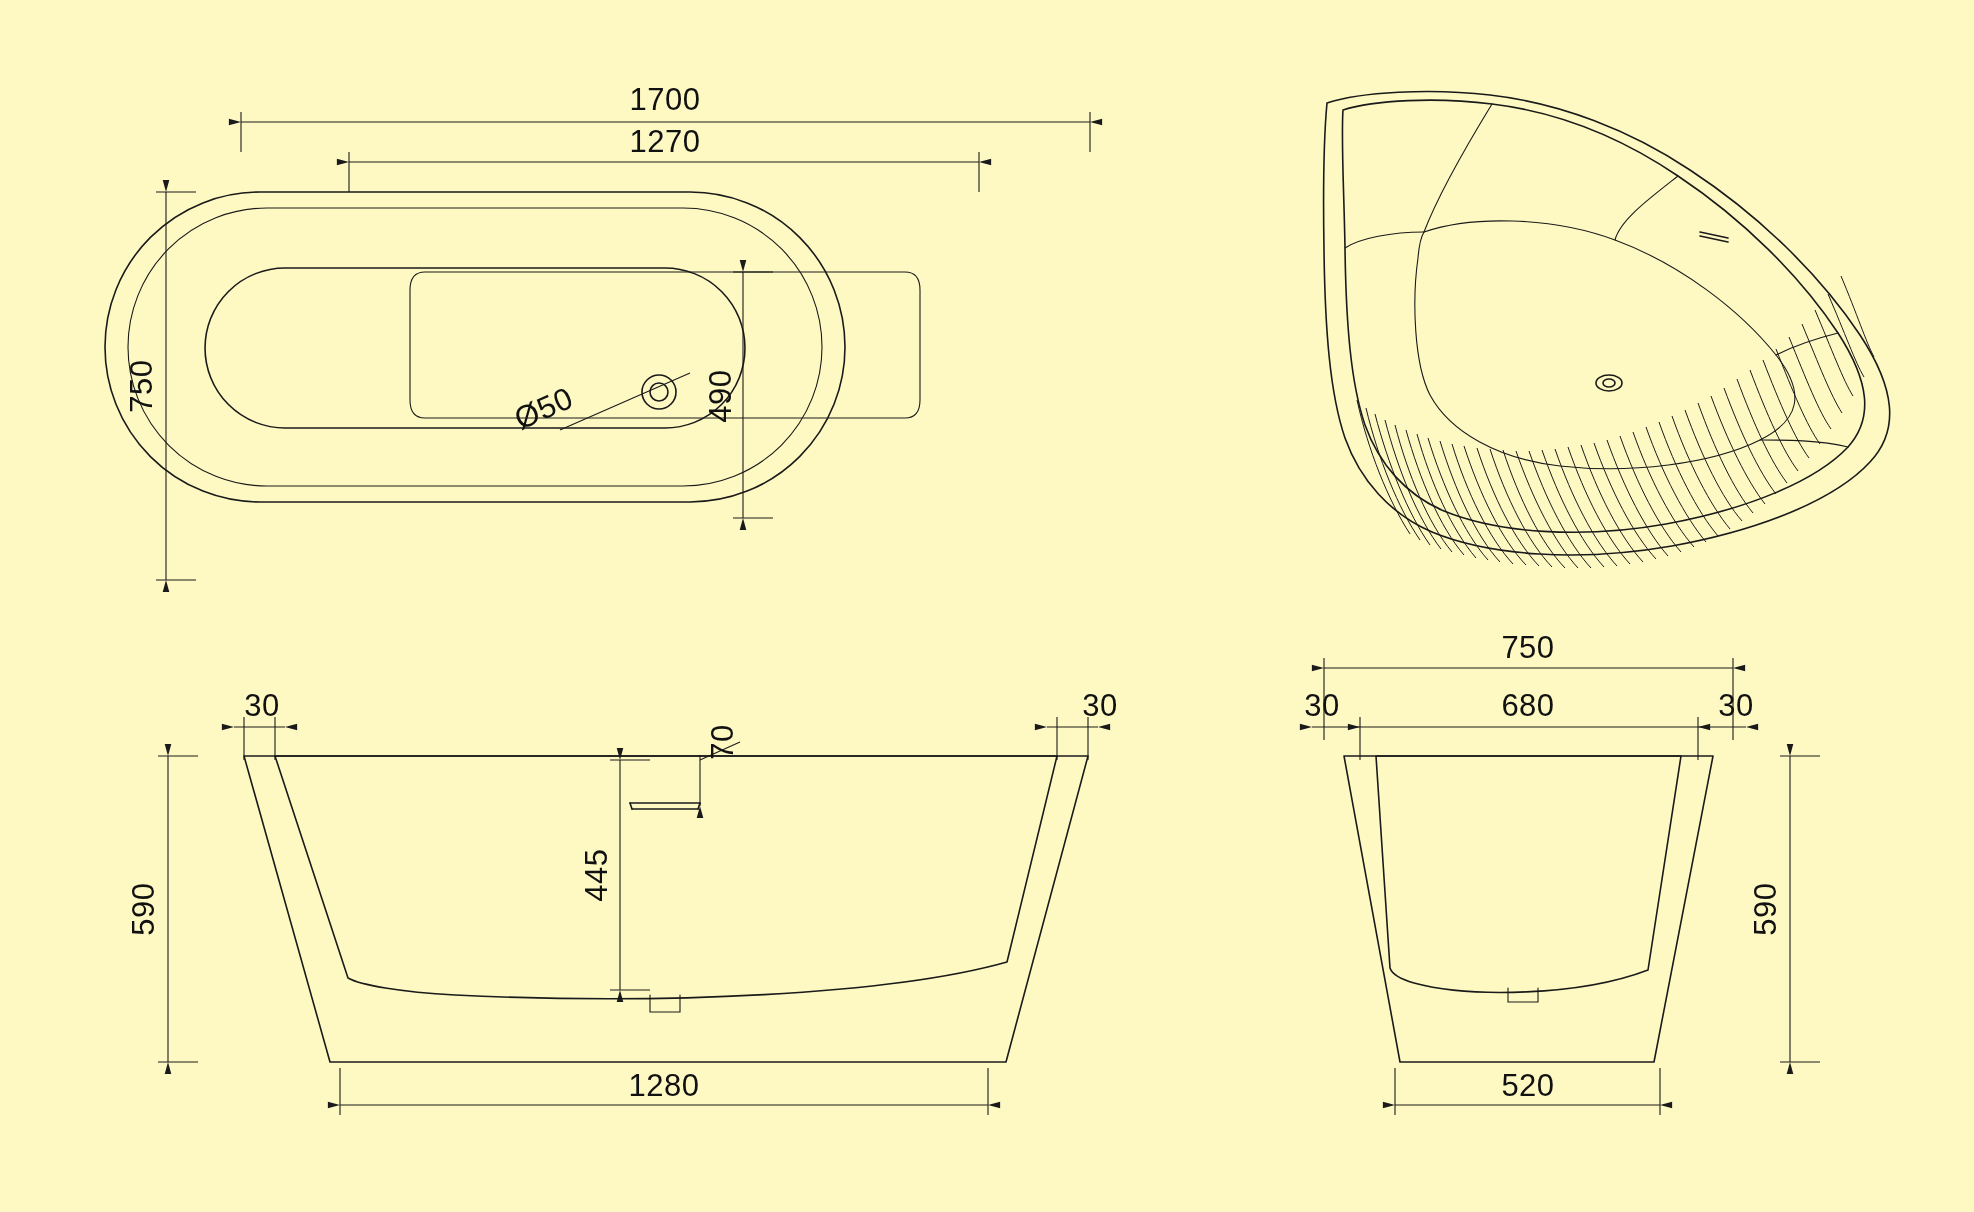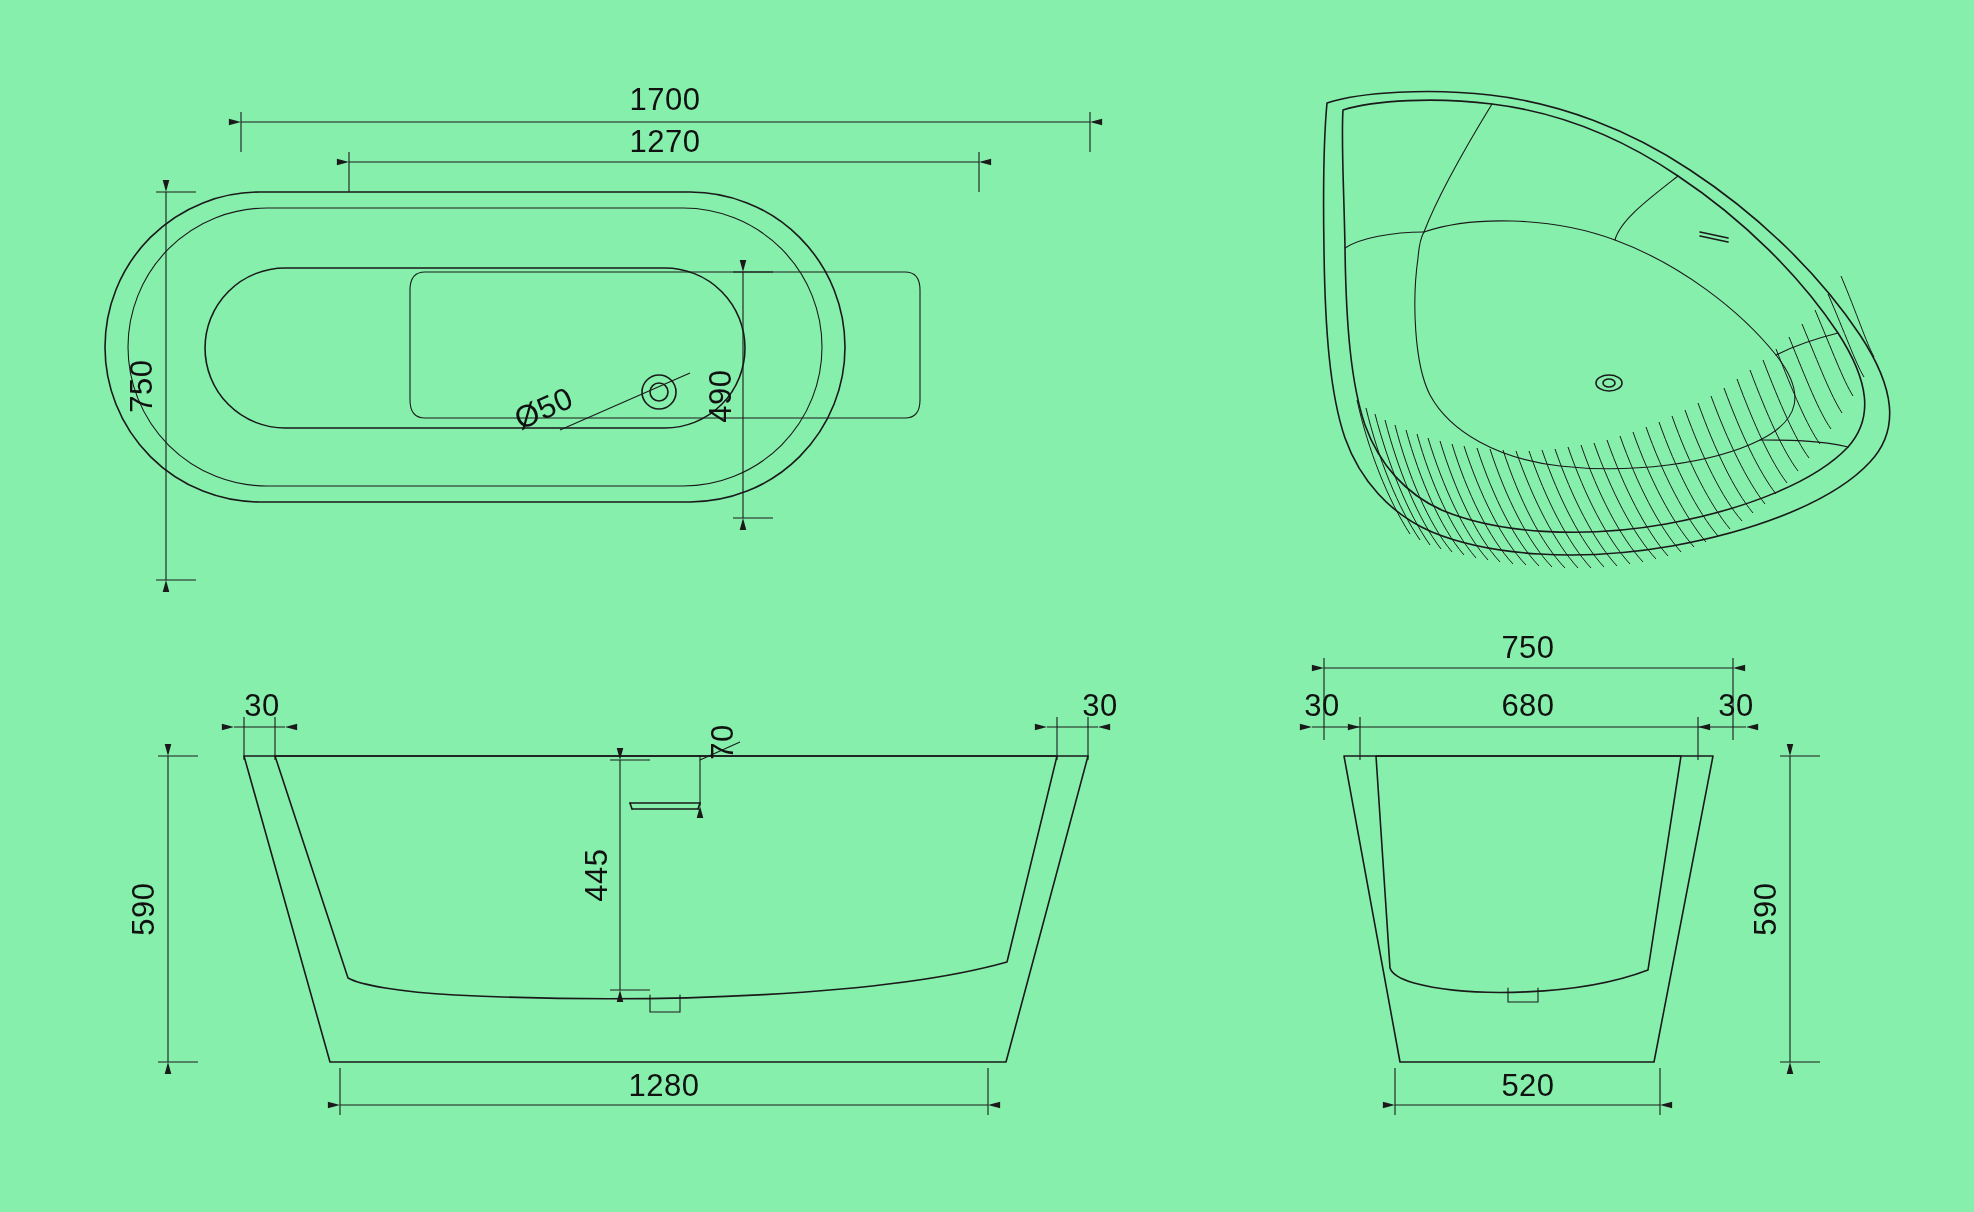--- a/index.html
+++ b/index.html
@@ -10,21 +10,21 @@
   body {
     width: 1974px;
     height: 1212px;
     font-family: "Liberation Sans", sans-serif;
     overflow: hidden;
   }
   #sheet {
     position: relative;
     width: 1974px;
     height: 1212px;
-    background: #86efac;
+    background: #fef9c3;
   }
   svg.drawing {
     position: absolute;
     left: 0;
     top: 0;
     width: 1974px;
     height: 1212px;
   }
   .ln {
     stroke: #1a1a1a;

